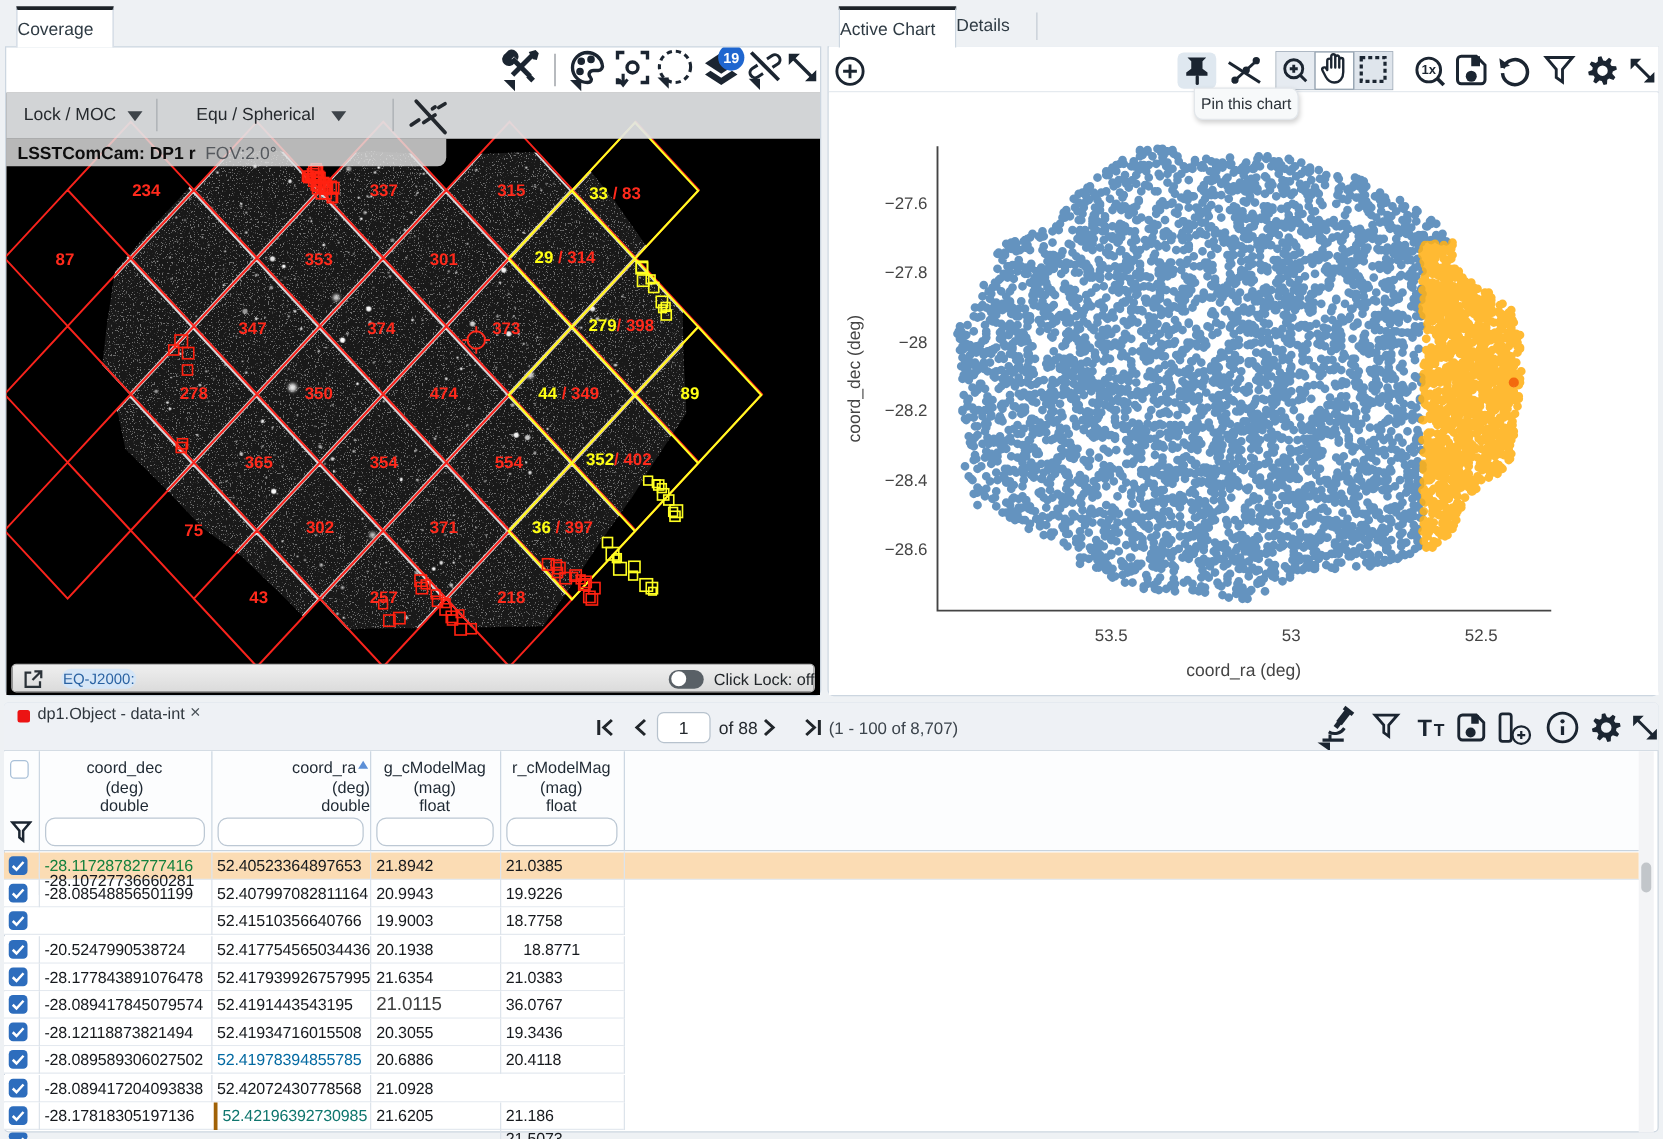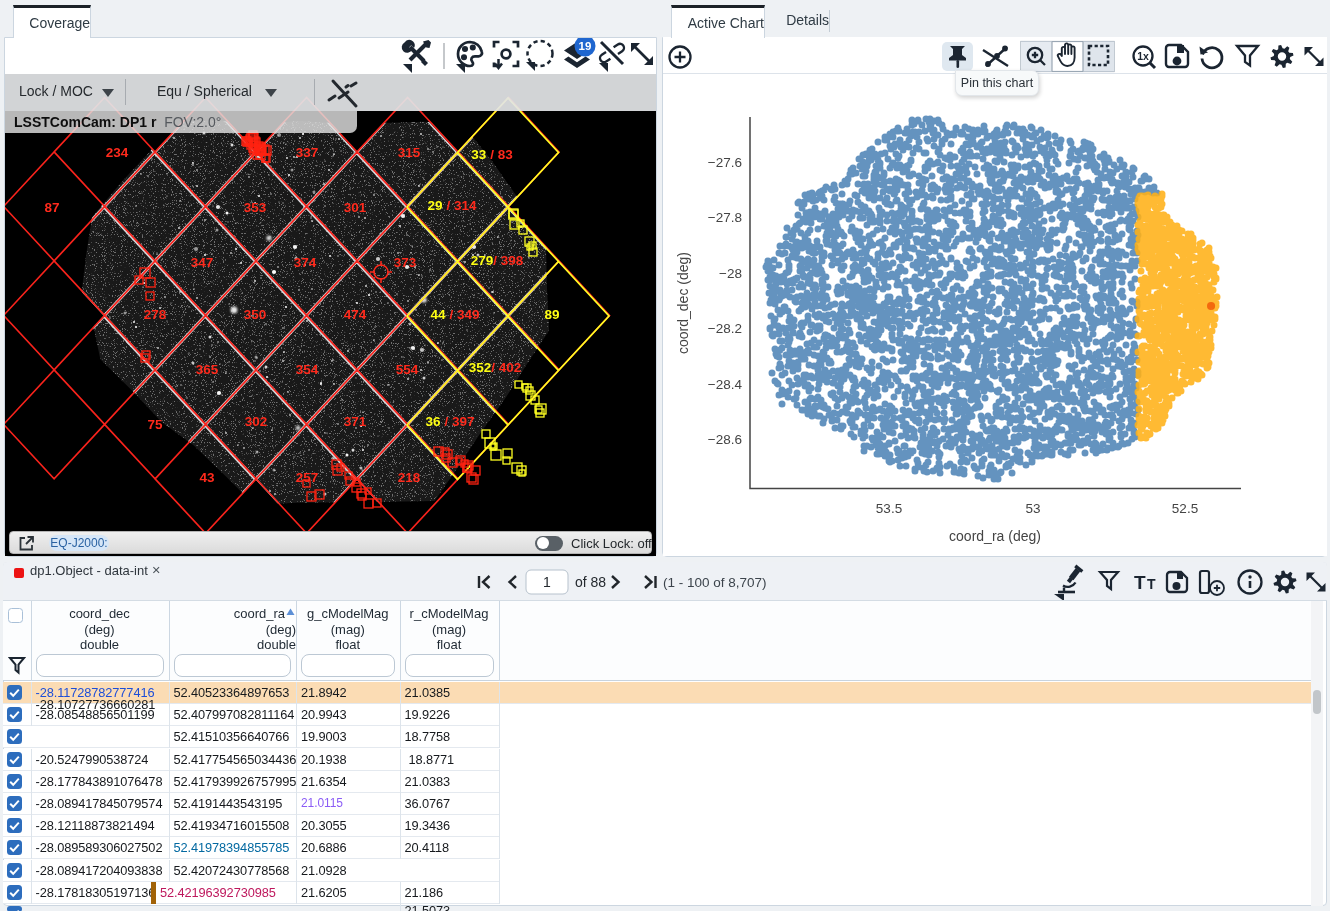--- a/index.html
+++ b/index.html
@@ -1,18 +1,18 @@
 <!DOCTYPE html>
 <html><head><meta charset="utf-8">
 <style>
 *{margin:0;padding:0;box-sizing:border-box}
 html,body{width:1330px;height:911px;background:#eef1f4;font-family:"Liberation Sans",sans-serif;overflow:hidden;position:relative}
 .abs{position:absolute}
 .panel{position:absolute;background:#fff;border:1px solid #ccd6e0}
-.tab{position:absolute;top:5px;height:33px;line-height:31px;text-align:right;font-size:14px;color:#2f3b44}
+.tab{position:absolute;top:5px;height:33px;line-height:31px;text-align:left;font-size:14px;color:#2f3b44}
 .tab.on{background:#fff;border:1px solid #ccd6e0;border-bottom:none;border-top:3px solid #1b2127;z-index:5}
 svg text{font-family:"Liberation Sans",sans-serif}
 </style></head>
 <body>
 
 <div class="panel" style="left:4px;top:37px;width:653px;height:520px;border-radius:0 0 5px 5px"></div>
 <div class="tab on" style="left:13px;width:78px">Coverage</div>
 <svg class="abs" style="left:398px;top:38px" width="258" height="36" viewBox="0 0 258 36">
 <g fill="#1b2531" stroke="#1b2531">
 <g transform="translate(19,17)">
@@ -732,21 +732,21 @@
 <div class="abs" style="left:296px;top:606px;width:103.5px;text-align:center;font-size:13px;color:#1f2933;line-height:15.5px">g_cModelMag<br>(mag)<br>float</div>
 <div class="abs" style="left:301px;top:654px;width:93.5px;height:23px;background:#fff;border:1px solid #bcc8d4;border-radius:8px"></div>
 <div class="abs" style="left:399.5px;top:601px;width:99.0px;height:80px;border-left:1px solid #ccd7e2"></div>
 <div class="abs" style="left:399.5px;top:606px;width:99.0px;text-align:center;font-size:13px;color:#1f2933;line-height:15.5px">r_cModelMag<br>(mag)<br>float</div>
 <div class="abs" style="left:404.5px;top:654px;width:89.0px;height:23px;background:#fff;border:1px solid #bcc8d4;border-radius:8px"></div>
 <div class="abs" style="left:498.5px;top:601px;width:1px;height:80px;background:#ccd7e2"></div>
 <div class="abs" style="left:3px;top:682px;width:1308px;height:22px;background:#fbdcb4;border-bottom:1px solid #e4e9ef"></div>
 <div class="abs" style="left:7px;top:685px;width:15px;height:15px;background:#2d6dbd;border-radius:3.5px"><svg width="15" height="15" viewBox="0 0 15 15">
       <path d="M3.2 7.8 L6.2 10.8 L11.8 4.6" stroke="#fff" stroke-width="2" fill="none"></path>
     </svg></div>
-<div class="abs" style="left:30.5px;top:682px;width:138.0px;height:20px;border-left:1px solid #dde4eb;font-size:12.8px;color:#1d4ed8;line-height:21px;padding-left:4px;letter-spacing:-0.1px;white-space:nowrap;overflow:hidden">-28.11728782777416</div>
+<div class="abs" style="left:30.5px;top:682px;width:138.0px;height:20px;border-left:1px solid #dde4eb;font-size:12.8px;color:#15803d;line-height:21px;padding-left:4px;letter-spacing:-0.1px;white-space:nowrap;overflow:hidden">-28.11728782777416</div>
 <div class="abs" style="left:168.5px;top:682px;width:127.5px;height:22px;border-left:1px solid #dde4eb;font-size:12.8px;color:#16191d;line-height:21px;padding-left:4px;letter-spacing:-0.1px;white-space:nowrap;overflow:hidden">52.40523364897653</div>
 <div class="abs" style="left:296px;top:682px;width:103.5px;height:22px;border-left:1px solid #dde4eb;font-size:12.8px;color:#16191d;line-height:21px;padding-left:4px;letter-spacing:-0.1px;white-space:nowrap;overflow:hidden">21.8942</div>
 <div class="abs" style="left:399.5px;top:682px;width:99.0px;height:22px;border-left:1px solid #dde4eb;font-size:12.8px;color:#16191d;line-height:21px;padding-left:4px;letter-spacing:-0.1px;white-space:nowrap;overflow:hidden">21.0385</div>
 <div class="abs" style="left:498.5px;top:682px;width:1px;height:22px;background:#dde4eb"></div>
 <div class="abs" style="left:3px;top:704.2px;width:495.5px;height:22px;background:#fff;border-bottom:1px solid #e4e9ef"></div>
 <div class="abs" style="left:7px;top:707.2px;width:15px;height:15px;background:#2d6dbd;border-radius:3.5px"><svg width="15" height="15" viewBox="0 0 15 15">
       <path d="M3.2 7.8 L6.2 10.8 L11.8 4.6" stroke="#fff" stroke-width="2" fill="none"></path>
     </svg></div>
 <div class="abs" style="left:30.5px;top:704.2px;width:138.0px;height:22px;border-left:1px solid #dde4eb;font-size:12.8px;color:#16191d;line-height:21px;padding-left:4px;letter-spacing:-0.1px;white-space:nowrap;overflow:hidden">-28.08548856501199</div>
 <div class="abs" style="left:168.5px;top:704.2px;width:127.5px;height:22px;border-left:1px solid #dde4eb;font-size:12.8px;color:#16191d;line-height:21px;padding-left:4px;letter-spacing:-0.1px;white-space:nowrap;overflow:hidden">52.407997082811164</div>
@@ -762,38 +762,38 @@
 <div class="abs" style="left:296px;top:726.4000000000001px;width:103.5px;height:22px;border-left:1px solid #dde4eb;font-size:12.8px;color:#16191d;line-height:21px;padding-left:4px;letter-spacing:-0.1px;white-space:nowrap;overflow:hidden">19.9003</div>
 <div class="abs" style="left:399.5px;top:726.4000000000001px;width:99.0px;height:22px;border-left:1px solid #dde4eb;font-size:12.8px;color:#16191d;line-height:21px;padding-left:4px;letter-spacing:-0.1px;white-space:nowrap;overflow:hidden">18.7758</div>
 <div class="abs" style="left:498.5px;top:726.4000000000001px;width:1px;height:22px;background:#dde4eb"></div>
 <div class="abs" style="left:3px;top:748.6000000000001px;width:495.5px;height:22px;background:#fff;border-bottom:1px solid #e4e9ef"></div>
 <div class="abs" style="left:7px;top:751.6000000000001px;width:15px;height:15px;background:#2d6dbd;border-radius:3.5px"><svg width="15" height="15" viewBox="0 0 15 15">
       <path d="M3.2 7.8 L6.2 10.8 L11.8 4.6" stroke="#fff" stroke-width="2" fill="none"></path>
     </svg></div>
 <div class="abs" style="left:30.5px;top:748.6000000000001px;width:138.0px;height:22px;border-left:1px solid #dde4eb;font-size:12.8px;color:#16191d;line-height:21px;padding-left:4px;letter-spacing:-0.1px;white-space:nowrap;overflow:hidden">-20.5247990538724</div>
 <div class="abs" style="left:168.5px;top:748.6000000000001px;width:127.5px;height:40px;border-left:1px solid #dde4eb;font-size:12.8px;color:#16191d;line-height:21px;padding-left:4px;letter-spacing:-0.1px;white-space:nowrap;overflow:hidden">52.417754565034436</div>
 <div class="abs" style="left:296px;top:748.6000000000001px;width:103.5px;height:22px;border-left:1px solid #dde4eb;font-size:12.8px;color:#16191d;line-height:21px;padding-left:4px;letter-spacing:-0.1px;white-space:nowrap;overflow:hidden">20.1938</div>
-<div class="abs" style="left:399.5px;top:748.6000000000001px;width:99.0px;height:22px;border-left:1px solid #dde4eb;font-size:12.8px;color:#16191d;line-height:21px;padding-left:8px;letter-spacing:-0.1px;white-space:nowrap;overflow:hidden">18.8771</div>
+<div class="abs" style="left:399.5px;top:748.6000000000001px;width:99.0px;height:22px;border-left:1px solid #dde4eb;font-size:12.8px;color:#16191d;line-height:21px;padding-left:18px;letter-spacing:-0.1px;white-space:nowrap;overflow:hidden">18.8771</div>
 <div class="abs" style="left:498.5px;top:748.6000000000001px;width:1px;height:22px;background:#dde4eb"></div>
 <div class="abs" style="left:3px;top:770.8000000000002px;width:495.5px;height:22px;background:#fff;border-bottom:1px solid #e4e9ef"></div>
 <div class="abs" style="left:7px;top:773.8000000000002px;width:15px;height:15px;background:#2d6dbd;border-radius:3.5px"><svg width="15" height="15" viewBox="0 0 15 15">
       <path d="M3.2 7.8 L6.2 10.8 L11.8 4.6" stroke="#fff" stroke-width="2" fill="none"></path>
     </svg></div>
 <div class="abs" style="left:30.5px;top:770.8000000000002px;width:138.0px;height:22px;border-left:1px solid #dde4eb;font-size:12.8px;color:#16191d;line-height:21px;padding-left:4px;letter-spacing:-0.1px;white-space:nowrap;overflow:hidden">-28.177843891076478</div>
 <div class="abs" style="left:168.5px;top:770.8000000000002px;width:127.5px;height:22px;border-left:1px solid #dde4eb;font-size:12.8px;color:#16191d;line-height:21px;padding-left:4px;letter-spacing:-0.1px;white-space:nowrap;overflow:hidden">52.417939926757995</div>
 <div class="abs" style="left:296px;top:770.8000000000002px;width:103.5px;height:22px;border-left:1px solid #dde4eb;font-size:12.8px;color:#16191d;line-height:21px;padding-left:4px;letter-spacing:-0.1px;white-space:nowrap;overflow:hidden">21.6354</div>
 <div class="abs" style="left:399.5px;top:770.8000000000002px;width:99.0px;height:22px;border-left:1px solid #dde4eb;font-size:12.8px;color:#16191d;line-height:21px;padding-left:4px;letter-spacing:-0.1px;white-space:nowrap;overflow:hidden">21.0383</div>
 <div class="abs" style="left:498.5px;top:770.8000000000002px;width:1px;height:22px;background:#dde4eb"></div>
 <div class="abs" style="left:3px;top:793.0000000000002px;width:495.5px;height:22px;background:#fff;border-bottom:1px solid #e4e9ef"></div>
 <div class="abs" style="left:7px;top:796.0000000000002px;width:15px;height:15px;background:#2d6dbd;border-radius:3.5px"><svg width="15" height="15" viewBox="0 0 15 15">
       <path d="M3.2 7.8 L6.2 10.8 L11.8 4.6" stroke="#fff" stroke-width="2" fill="none"></path>
     </svg></div>
 <div class="abs" style="left:30.5px;top:793.0000000000002px;width:138.0px;height:22px;border-left:1px solid #dde4eb;font-size:12.8px;color:#16191d;line-height:21px;padding-left:4px;letter-spacing:-0.1px;white-space:nowrap;overflow:hidden">-28.089417845079574</div>
 <div class="abs" style="left:168.5px;top:793.0000000000002px;width:127.5px;height:22px;border-left:1px solid #dde4eb;font-size:12.8px;color:#16191d;line-height:21px;padding-left:4px;letter-spacing:-0.1px;white-space:nowrap;overflow:hidden">52.4191443543195</div>
-<div class="abs" style="left:296px;top:793.0000000000002px;width:103.5px;height:22px;border-left:1px solid #dde4eb;font-size:12px;color:#8b5cf6;line-height:21px;padding-left:4px;letter-spacing:-0.1px;white-space:nowrap;overflow:hidden">21.0115</div>
+<div class="abs" style="left:296px;top:793.0000000000002px;width:103.5px;height:22px;border-left:1px solid #dde4eb;font-size:15px;color:#404040;line-height:21px;padding-left:4px;letter-spacing:-0.1px;white-space:nowrap;overflow:hidden">21.0115</div>
 <div class="abs" style="left:399.5px;top:793.0000000000002px;width:99.0px;height:22px;border-left:1px solid #dde4eb;font-size:12.8px;color:#16191d;line-height:21px;padding-left:4px;letter-spacing:-0.1px;white-space:nowrap;overflow:hidden">36.0767</div>
 <div class="abs" style="left:498.5px;top:793.0000000000002px;width:1px;height:22px;background:#dde4eb"></div>
 <div class="abs" style="left:3px;top:815.2000000000003px;width:495.5px;height:22px;background:#fff;border-bottom:1px solid #e4e9ef"></div>
 <div class="abs" style="left:7px;top:818.2000000000003px;width:15px;height:15px;background:#2d6dbd;border-radius:3.5px"><svg width="15" height="15" viewBox="0 0 15 15">
       <path d="M3.2 7.8 L6.2 10.8 L11.8 4.6" stroke="#fff" stroke-width="2" fill="none"></path>
     </svg></div>
 <div class="abs" style="left:30.5px;top:815.2000000000003px;width:138.0px;height:22px;border-left:1px solid #dde4eb;font-size:12.8px;color:#16191d;line-height:21px;padding-left:4px;letter-spacing:-0.1px;white-space:nowrap;overflow:hidden">-28.12118873821494</div>
 <div class="abs" style="left:168.5px;top:815.2000000000003px;width:127.5px;height:22px;border-left:1px solid #dde4eb;font-size:12.8px;color:#16191d;line-height:21px;padding-left:4px;letter-spacing:-0.1px;white-space:nowrap;overflow:hidden">52.41934716015508</div>
 <div class="abs" style="left:296px;top:815.2000000000003px;width:103.5px;height:22px;border-left:1px solid #dde4eb;font-size:12.8px;color:#16191d;line-height:21px;padding-left:4px;letter-spacing:-0.1px;white-space:nowrap;overflow:hidden">20.3055</div>
 <div class="abs" style="left:399.5px;top:815.2000000000003px;width:99.0px;height:22px;border-left:1px solid #dde4eb;font-size:12.8px;color:#16191d;line-height:21px;padding-left:4px;letter-spacing:-0.1px;white-space:nowrap;overflow:hidden">19.3436</div>
@@ -814,21 +814,21 @@
 <div class="abs" style="left:30.5px;top:859.6000000000004px;width:138.0px;height:22px;border-left:1px solid #dde4eb;font-size:12.8px;color:#16191d;line-height:21px;padding-left:4px;letter-spacing:-0.1px;white-space:nowrap;overflow:hidden">-28.089417204093838</div>
 <div class="abs" style="left:168.5px;top:859.6000000000004px;width:127.5px;height:22px;border-left:1px solid #dde4eb;font-size:12.8px;color:#16191d;line-height:21px;padding-left:4px;letter-spacing:-0.1px;white-space:nowrap;overflow:hidden">52.42072430778568</div>
 <div class="abs" style="left:296px;top:859.6000000000004px;width:103.5px;height:22px;border-left:1px solid #dde4eb;font-size:12.8px;color:#16191d;line-height:21px;padding-left:4px;letter-spacing:-0.1px;white-space:nowrap;overflow:hidden">21.0928</div>
 <div class="abs" style="left:399.5px;top:900px;width:99.0px;height:15px;border-left:1px solid #dde4eb;font-size:12.8px;color:#16191d;line-height:21px;padding-left:4px;letter-spacing:-0.1px;white-space:nowrap;overflow:hidden">21.5073</div>
 <div class="abs" style="left:498.5px;top:859.6000000000004px;width:1px;height:22px;background:#dde4eb"></div>
 <div class="abs" style="left:3px;top:881.8000000000004px;width:495.5px;height:22px;background:#fff;border-bottom:1px solid #e4e9ef"></div>
 <div class="abs" style="left:7px;top:884.8000000000004px;width:15px;height:15px;background:#2d6dbd;border-radius:3.5px"><svg width="15" height="15" viewBox="0 0 15 15">
       <path d="M3.2 7.8 L6.2 10.8 L11.8 4.6" stroke="#fff" stroke-width="2" fill="none"></path>
     </svg></div>
 <div class="abs" style="left:30.5px;top:881.8000000000004px;width:138.0px;height:22px;border-left:1px solid #dde4eb;font-size:12.8px;color:#16191d;line-height:21px;padding-left:4px;letter-spacing:-0.1px;white-space:nowrap;overflow:hidden">-28.17818305197136</div>
-<div class="abs" style="left:151px;top:881.8000000000004px;width:127.5px;height:22px;border-left:5px solid #a16207;font-size:12.8px;color:#be185d;line-height:21px;padding-left:4px;letter-spacing:-0.1px;white-space:nowrap;overflow:hidden">52.42196392730985</div>
+<div class="abs" style="left:171px;top:881.8000000000004px;width:127.5px;height:22px;border-left:3px solid #a16207;font-size:12.8px;color:#0f766e;line-height:21px;padding-left:4px;letter-spacing:-0.1px;white-space:nowrap;overflow:hidden">52.42196392730985</div>
 <div class="abs" style="left:296px;top:881.8000000000004px;width:103.5px;height:22px;border-left:1px solid #dde4eb;font-size:12.8px;color:#16191d;line-height:21px;padding-left:4px;letter-spacing:-0.1px;white-space:nowrap;overflow:hidden">21.6205</div>
 <div class="abs" style="left:399.5px;top:881.8000000000004px;width:99.0px;height:22px;border-left:1px solid #dde4eb;font-size:12.8px;color:#16191d;line-height:21px;padding-left:4px;letter-spacing:-0.1px;white-space:nowrap;overflow:hidden">21.186</div>
 <div class="abs" style="left:498.5px;top:881.8000000000004px;width:1px;height:22px;background:#dde4eb"></div>
 <div class="abs" style="left:7px;top:906px;width:15px;height:15px;background:#2d6dbd;border-radius:3.5px;height:6px"><svg width="15" height="15" viewBox="0 0 15 15">
       <path d="M3.2 7.8 L6.2 10.8 L11.8 4.6" stroke="#fff" stroke-width="2" fill="none"></path>
     </svg></div>
 <div class="abs" style="left:1311px;top:601px;width:12px;height:305px;background:#f3f4f6"></div>
 <div class="abs" style="left:1313px;top:690px;width:8px;height:24px;background:#c2c6ca;border-radius:4px"></div>
 
 </body></html>

